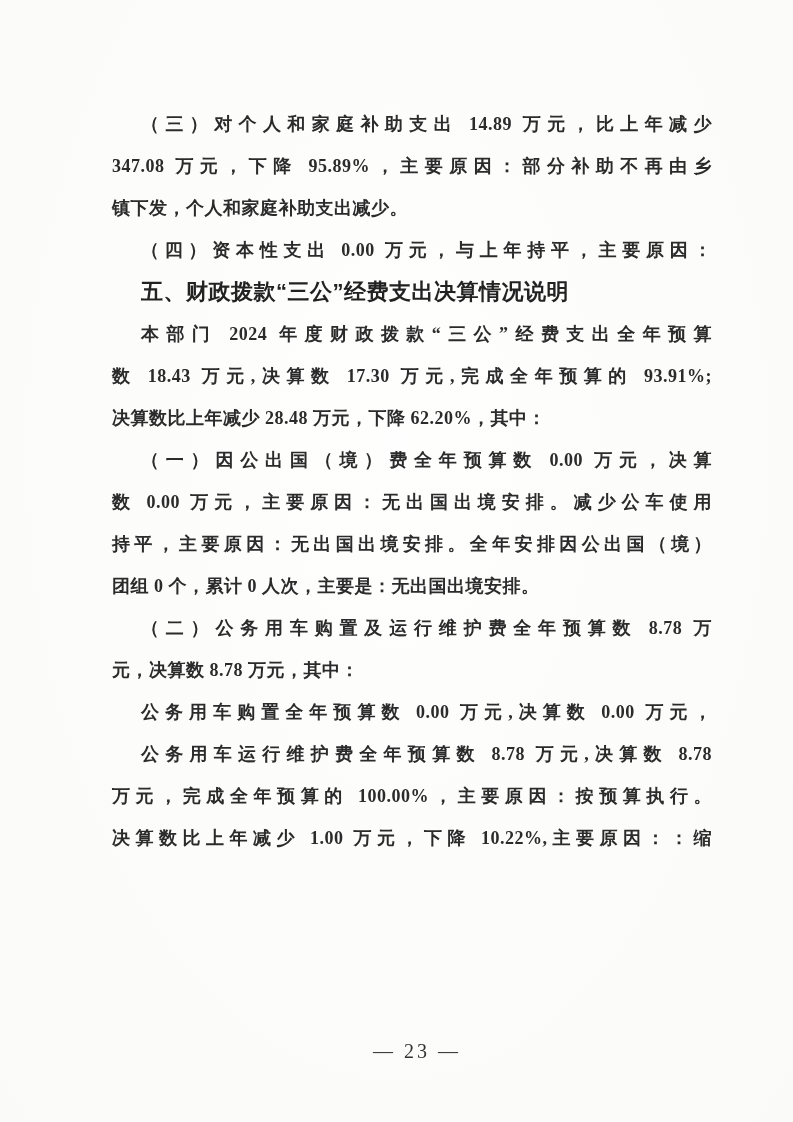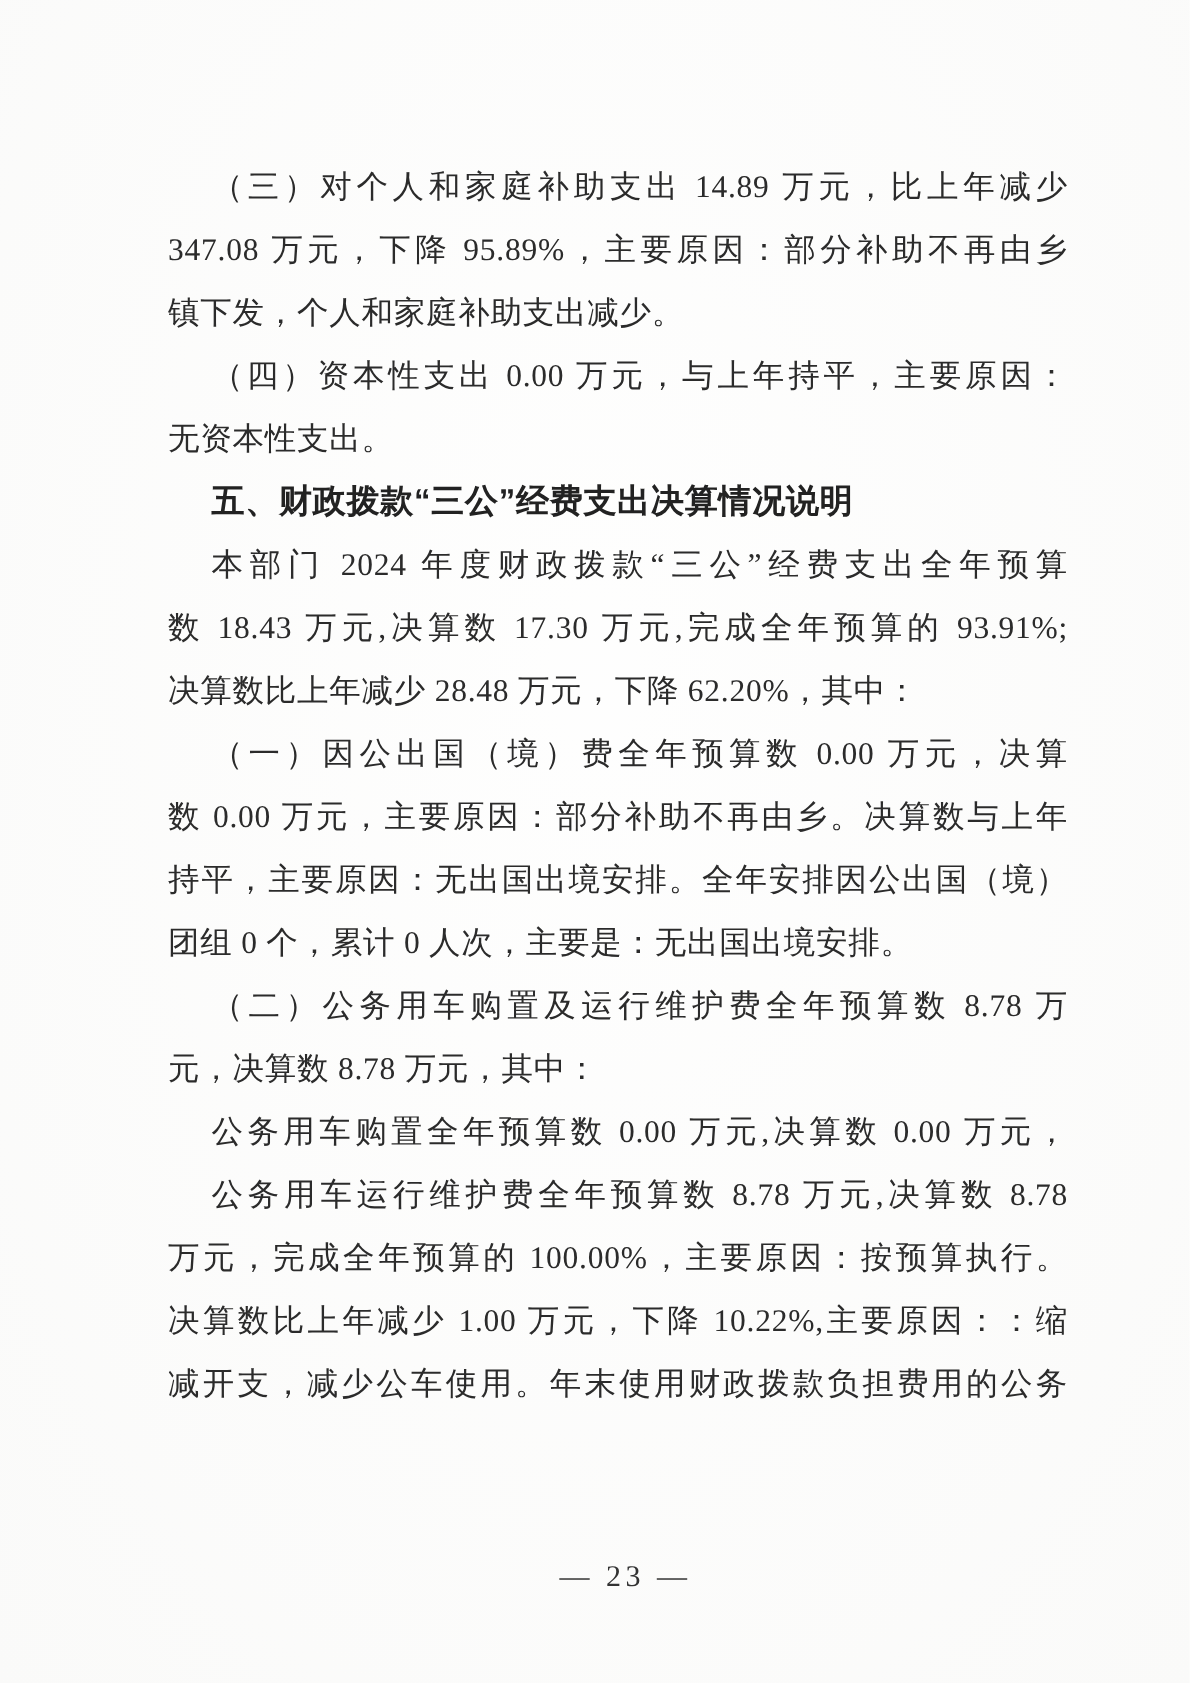--- a/index.html
+++ b/index.html
@@ -21,27 +21,28 @@
       radial-gradient(ellipse at 50% 40%, rgba(255,255,255,0.6), rgba(0,0,0,0.012)),
       #fdfdfc;
   }
   .text-block {
     position: absolute;
     left: 112px;
     top: 103px;
     width: 600px;
   }
   .line {
-    font-size: 21px;
+    font-size: 18px;
     line-height: 42px;
     height: 42px;
     letter-spacing: 0.5px;
     color: #2b2b2b;
     text-align: left;
     white-space: nowrap;
+    font-weight: bold;
   }
   .line.j {
     
     white-space: normal;
     text-align: justify;
     text-align-last: justify;
   }
   .line.i {
     text-indent: 29px;
   }
@@ -65,31 +66,29 @@
 </style>
 </head>
 <body>
 
 <div class="page">
   <div class="text-block">
     <div class="line i j">（三）对个人和家庭补助支出 14.89 万元，比上年减少</div>
     <div class="line j">347.08 万元，下降 95.89%，主要原因：部分补助不再由乡</div>
     <div class="line">镇下发，个人和家庭补助支出减少。</div>
     <div class="line i j">（四）资本性支出 0.00 万元，与上年持平，主要原因：</div>
-    <div class="line">无资本性支出。</div>
     <div class="line i h">五、财政拨款“三公”经费支出决算情况说明</div>
     <div class="line i j">本部门 2024 年度财政拨款“三公”经费支出全年预算</div>
     <div class="line j">数 18.43 万元,决算数 17.30 万元,完成全年预算的 93.91%;</div>
     <div class="line">决算数比上年减少 28.48 万元，下降 62.20%，其中：</div>
     <div class="line i j">（一）因公出国（境）费全年预算数 0.00 万元，决算</div>
-    <div class="line j">数 0.00 万元，主要原因：部分补助不再由乡。决算数与上年</div>
+    <div class="line j">数 0.00 万元，主要原因：无出国出境安排。减少公车使用</div>
     <div class="line j">持平，主要原因：无出国出境安排。全年安排因公出国（境）</div>
     <div class="line">团组 0 个，累计 0 人次，主要是：无出国出境安排。</div>
     <div class="line i j">（二）公务用车购置及运行维护费全年预算数 8.78 万</div>
     <div class="line">元，决算数 8.78 万元，其中：</div>
     <div class="line i j">公务用车购置全年预算数 0.00 万元,决算数 0.00 万元，</div>
     <div class="line i j">公务用车运行维护费全年预算数 8.78 万元,决算数 8.78</div>
     <div class="line j">万元，完成全年预算的 100.00%，主要原因：按预算执行。</div>
     <div class="line j">决算数比上年减少 1.00 万元，下降 10.22%,主要原因：：缩</div>
-    <div class="line j">减开支，减少公车使用。年末使用财政拨款负担费用的公务</div>
   </div>
   <div class="page-number">— 23 —</div>
 </div>
 
 </body></html>

